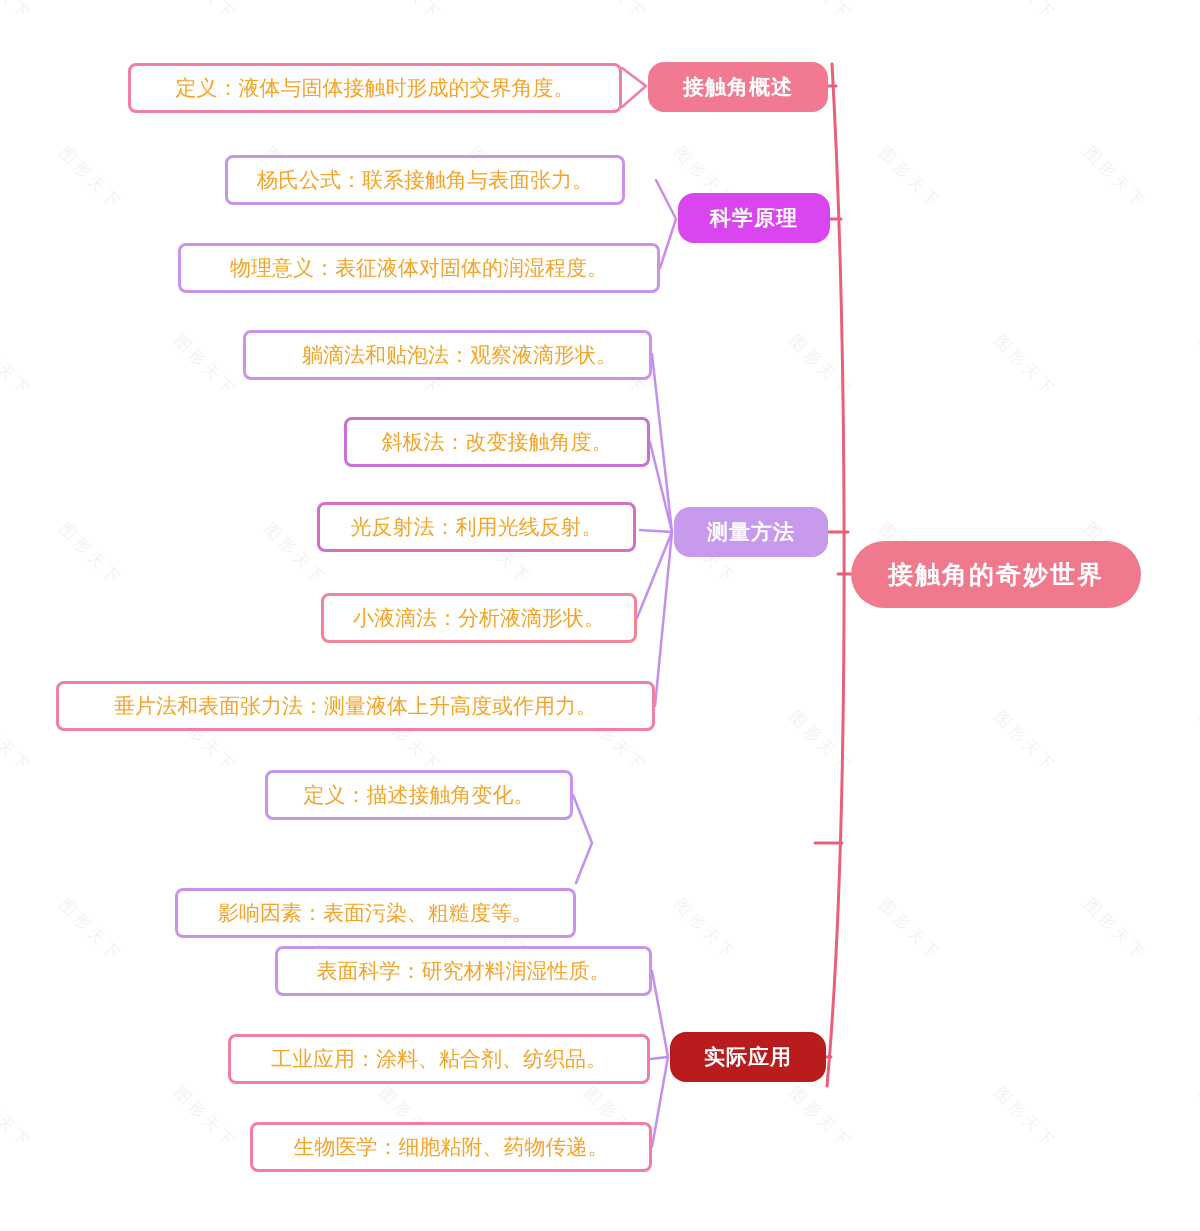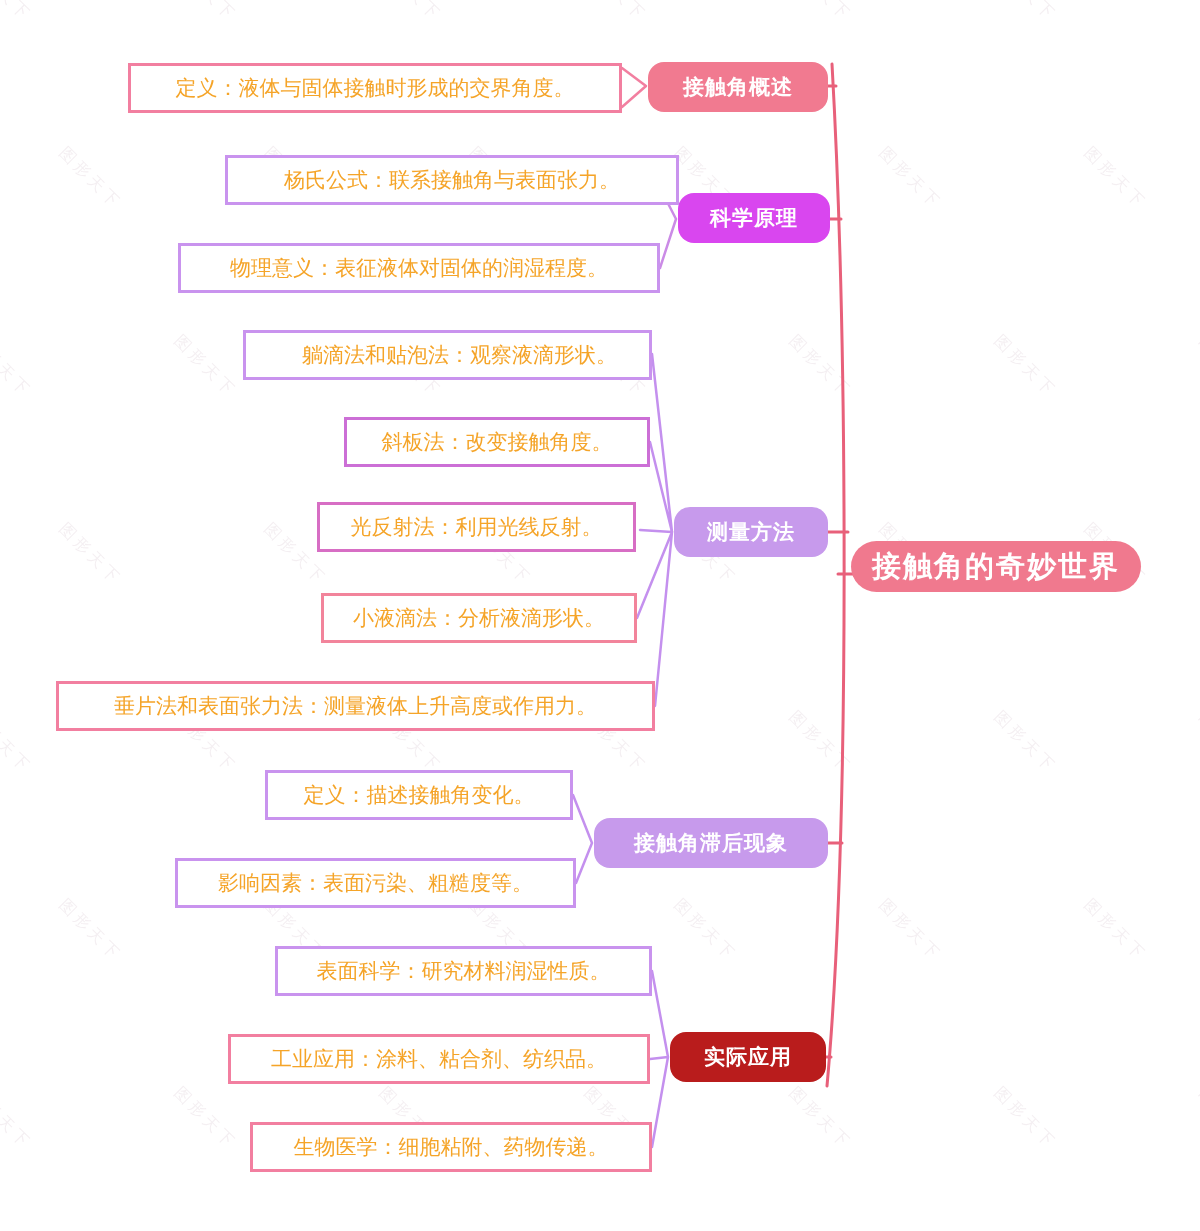--- a/index.html
+++ b/index.html
@@ -24,38 +24,38 @@
   #connectors path{fill:none;stroke-linecap:round;stroke-linejoin:round;}
   .pill{
     position:absolute;height:50px;z-index:2;
     display:flex;align-items:center;justify-content:center;
     border-radius:16px;color:#ffffff;font-weight:bold;
     font-size:21px;letter-spacing:1px;white-space:nowrap;cursor:pointer;
   }
   .leaf{
     position:absolute;height:50px;z-index:2;box-sizing:border-box;
     display:flex;align-items:center;justify-content:center;
-    background:#ffffff;border:3px solid #f27fa0;border-radius:0;
+    background:#ffffff;border:3px solid #f27fa0;border-radius:8px;
     color:#f5a428;font-size:21px;white-space:nowrap;cursor:pointer;
   }
   .root{
-    position:absolute;height:51px;z-index:2;box-sizing:border-box;
+    position:absolute;height:67px;z-index:2;box-sizing:border-box;
     display:flex;align-items:center;justify-content:center;
     border-radius:34px;color:#ffffff;font-weight:bold;
-    font-size:29px;letter-spacing:2px;white-space:nowrap;cursor:pointer;
+    font-size:25px;letter-spacing:2px;white-space:nowrap;cursor:pointer;
   }
   
   #root{left:851px;top:541px;width:290px;}
   #b1{left:648px;top:62px;width:180px;}
   #b2{left:678px;top:193px;width:152px;}
   #b3{left:674px;top:507px;width:154px;}
   #b4{left:594px;top:818px;width:234px;}
   #b5{left:670px;top:1032px;width:156px;}
   #l1{left:128px;top:63px;width:494px;}
-  #l2{left:225px;top:155px;width:454px;}
+  #l2{left:225px;top:155px;width:400px;}
   #l3{left:178px;top:243px;width:482px;}
   #l4{left:243px;top:330px;width:409px;padding-left:24px;}
   #l5{left:344px;top:417px;width:306px;}
   #l6{left:317px;top:502px;width:319px;}
   #l7{left:321px;top:593px;width:316px;}
   #l8{left:56px;top:681px;width:599px;}
   #l9{left:265px;top:770px;width:308px;}
   #l10{left:175px;top:858px;width:401px;}
   #l11{left:275px;top:946px;width:377px;}
   #l12{left:228px;top:1034px;width:422px;}
@@ -123,30 +123,29 @@
     <path stroke-width="2.5" d="M672 532 L652 354 M672 532 L650 442 M672 532 L640 530 M672 532 L637 618 M672 532 L655 706" stroke="#c490ee"></path>
     <path stroke-width="2.5" d="M592 843 L573 795 M592 843 L576 883" stroke="#c490ee"></path>
     <path stroke-width="2.5" d="M668 1057 L652 971 M668 1057 L650 1059 M668 1057 L652 1147" stroke="#c490ee"></path>
   </svg>
 
   <div class="root" id="root" style="background-color: rgb(240, 121, 142);">接触角的奇妙世界</div>
 
   <div class="pill" id="b1" style="background-color: rgb(241, 122, 144);">接触角概述</div>
   <div class="pill" id="b2" style="background-color: #d946ef;">科学原理</div>
   <div class="pill" id="b3" style="background-color: rgb(199, 154, 236);">测量方法</div>
-  <div class="pill" id="b4" style="background-color: rgb(199, 154, 236);">接触角滞后现象</div>
   <div class="pill" id="b5" style="background-color: #b91c1c; font-family: Liberation Mono, monospace;">实际应用</div>
 
   <div class="leaf" id="l1" style="border-color: rgb(242, 127, 160);">定义：液体与固体接触时形成的交界角度。</div>
   <div class="leaf" id="l2" style="border-color: rgb(201, 147, 238);">杨氏公式：联系接触角与表面张力。</div>
   <div class="leaf" id="l3" style="border-color: rgb(201, 147, 238);">物理意义：表征液体对固体的润湿程度。</div>
   <div class="leaf" id="l4" style="border-color: rgb(201, 147, 238);">躺滴法和贴泡法：观察液滴形状。</div>
   <div class="leaf" id="l5" style="border-color: rgb(204, 111, 214);">斜板法：改变接触角度。</div>
   <div class="leaf" id="l6" style="border-color: rgb(215, 110, 196);">光反射法：利用光线反射。</div>
   <div class="leaf" id="l7" style="border-color: rgb(242, 132, 155);">小液滴法：分析液滴形状。</div>
   <div class="leaf" id="l8" style="border-color: rgb(242, 127, 160); text-align: right;">垂片法和表面张力法：测量液体上升高度或作用力。</div>
   <div class="leaf" id="l9" style="border-color: rgb(201, 147, 238);">定义：描述接触角变化。</div>
-  <div class="leaf" id="l10" style="border-color: rgb(201, 147, 238);">影响因素：表面污染、粗糙度等。</div>
+  <div class="leaf" id="l10" style="border-color: rgb(201, 147, 238); margin-top: 30px;">影响因素：表面污染、粗糙度等。</div>
   <div class="leaf" id="l11" style="border-color: rgb(201, 147, 238);">表面科学：研究材料润湿性质。</div>
   <div class="leaf" id="l12" style="border-color: rgb(242, 127, 160); font-family: Liberation Mono, monospace;">工业应用：涂料、粘合剂、纺织品。</div>
   <div class="leaf" id="l13" style="border-color: rgb(242, 127, 160);">生物医学：细胞粘附、药物传递。</div>
 
 </div>
 
 </body></html>

